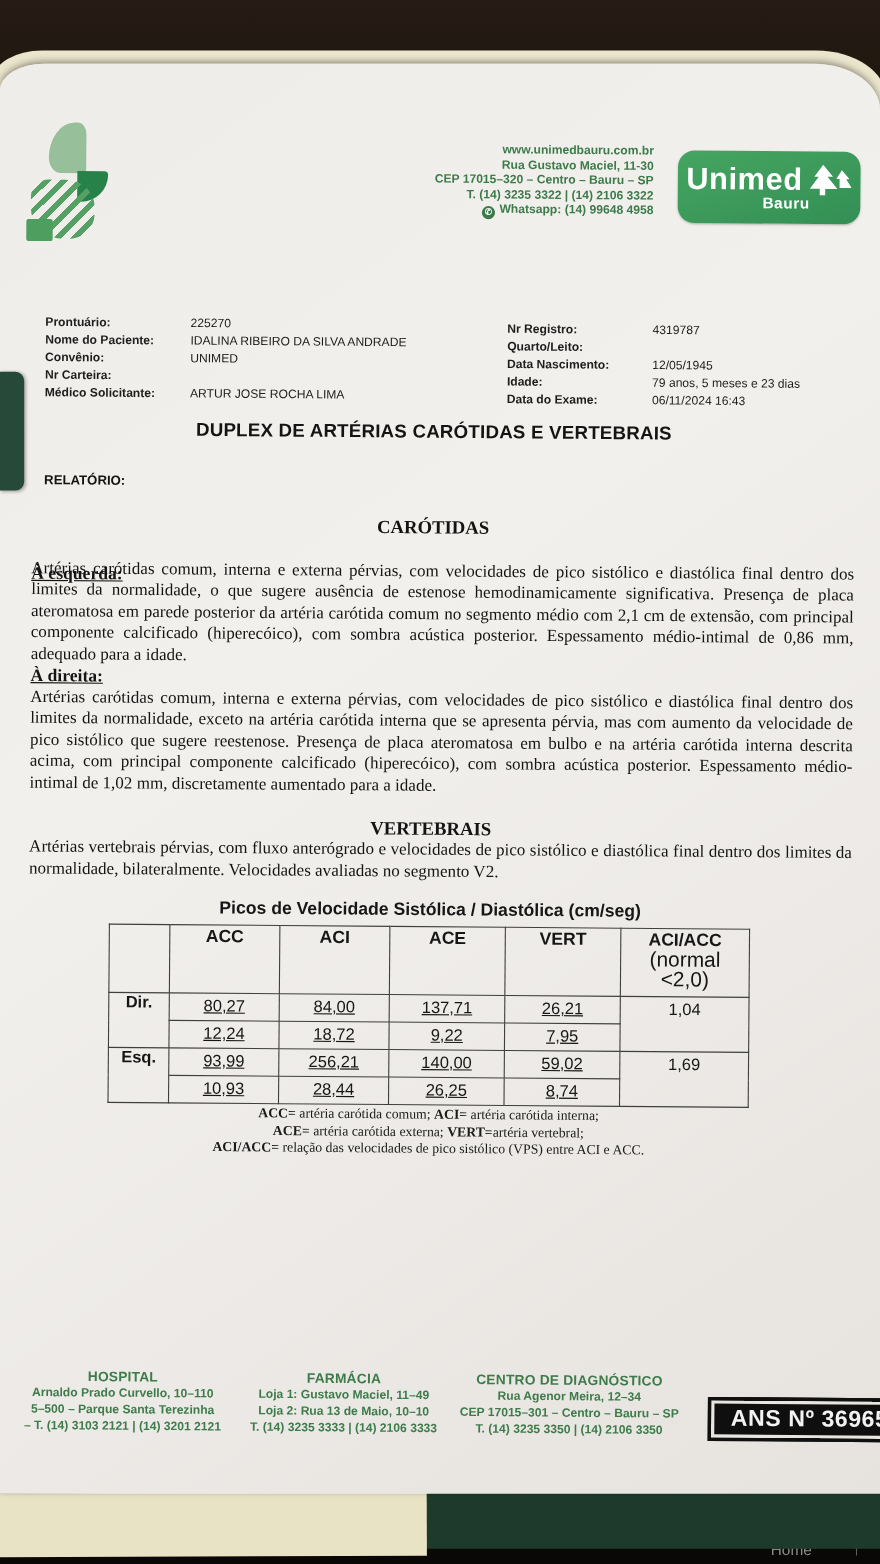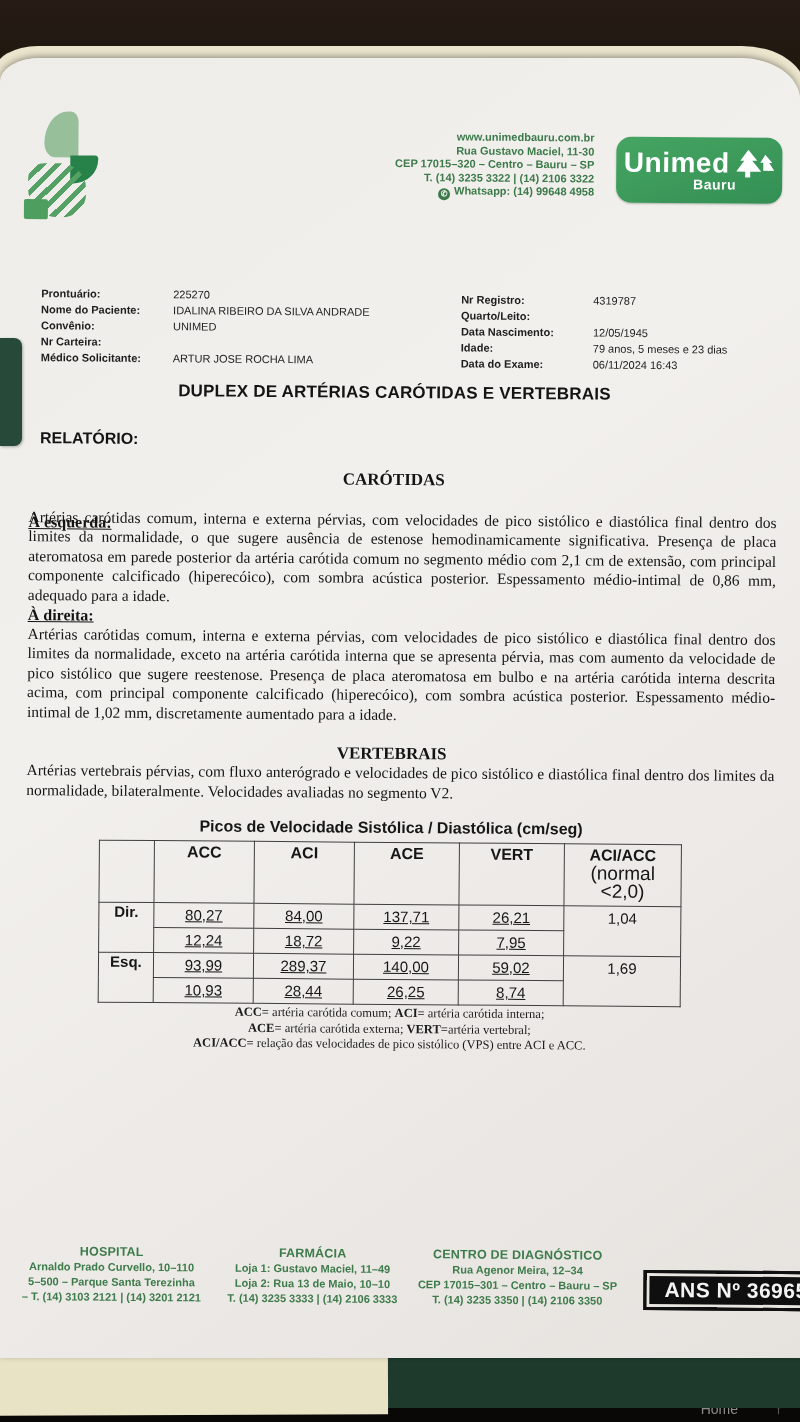--- a/index.html
+++ b/index.html
@@ -45,21 +45,21 @@
   .unimed-city{color:#fff;font-weight:700;font-size:14px;margin:-1px 15px 0 46px;letter-spacing:.5px;}
   
   .pcol{font-size:11px;line-height:16px;color:#1d1d1d;}
   .pcol-left{left:38px;top:230px;width:400px;}
   .pcol-right{left:458px;top:233px;width:330px;}
   .field{display:flex;}
   .flabel{font-weight:700;width:132px;flex:0 0 132px;}
   .fvalue{font-weight:400;}
   
   .exam-title{left:0;top:325px;width:784px;text-align:center;font-weight:700;font-size:17px;color:#141414;letter-spacing:.2px;}
-  .report-label{left:38px;top:374px;font-weight:700;font-size:16px;color:#141414;}
+  .report-label{left:38px;top:374px;font-weight:700;font-size:12px;color:#141414;}
   .serif{font-family:"Liberation Serif",serif;color:#141414;}
   .sec-head{left:0;width:784px;text-align:center;font-weight:700;font-size:17px;}
   .carotidas-head{top:412px;}
   .vertebrais-head{top:686px;}
   .side-label{left:27px;font-weight:700;font-size:16px;text-decoration:underline;}
   .lbl-esq{top:434px;margin-top:24px;}
   .lbl-dir{top:551px;text-align:right;}
   .para{left:27px;width:748px;font-size:15.5px;line-height:19.4px;text-align:justify;}
   .para-esq{top:452px;}
   .para-dir{top:569px;}
@@ -221,21 +221,21 @@
       </tr>
       <tr class="data-row">
         <td class="num">12,24</td>
         <td class="num">18,72</td>
         <td class="num">9,22</td>
         <td class="num">7,95</td>
       </tr>
       <tr class="data-row">
         <td class="side-cell" rowspan="2">Esq.</td>
         <td class="num">93,99</td>
-        <td class="num">289,37</td>
+        <td class="num">256,21</td>
         <td class="num">140,00</td>
         <td class="num">59,02</td>
         <td class="ratio-cell" rowspan="2">1,69</td>
       </tr>
       <tr class="data-row">
         <td class="num">10,93</td>
         <td class="num">28,44</td>
         <td class="num">26,25</td>
         <td class="num">8,74</td>
       </tr>

